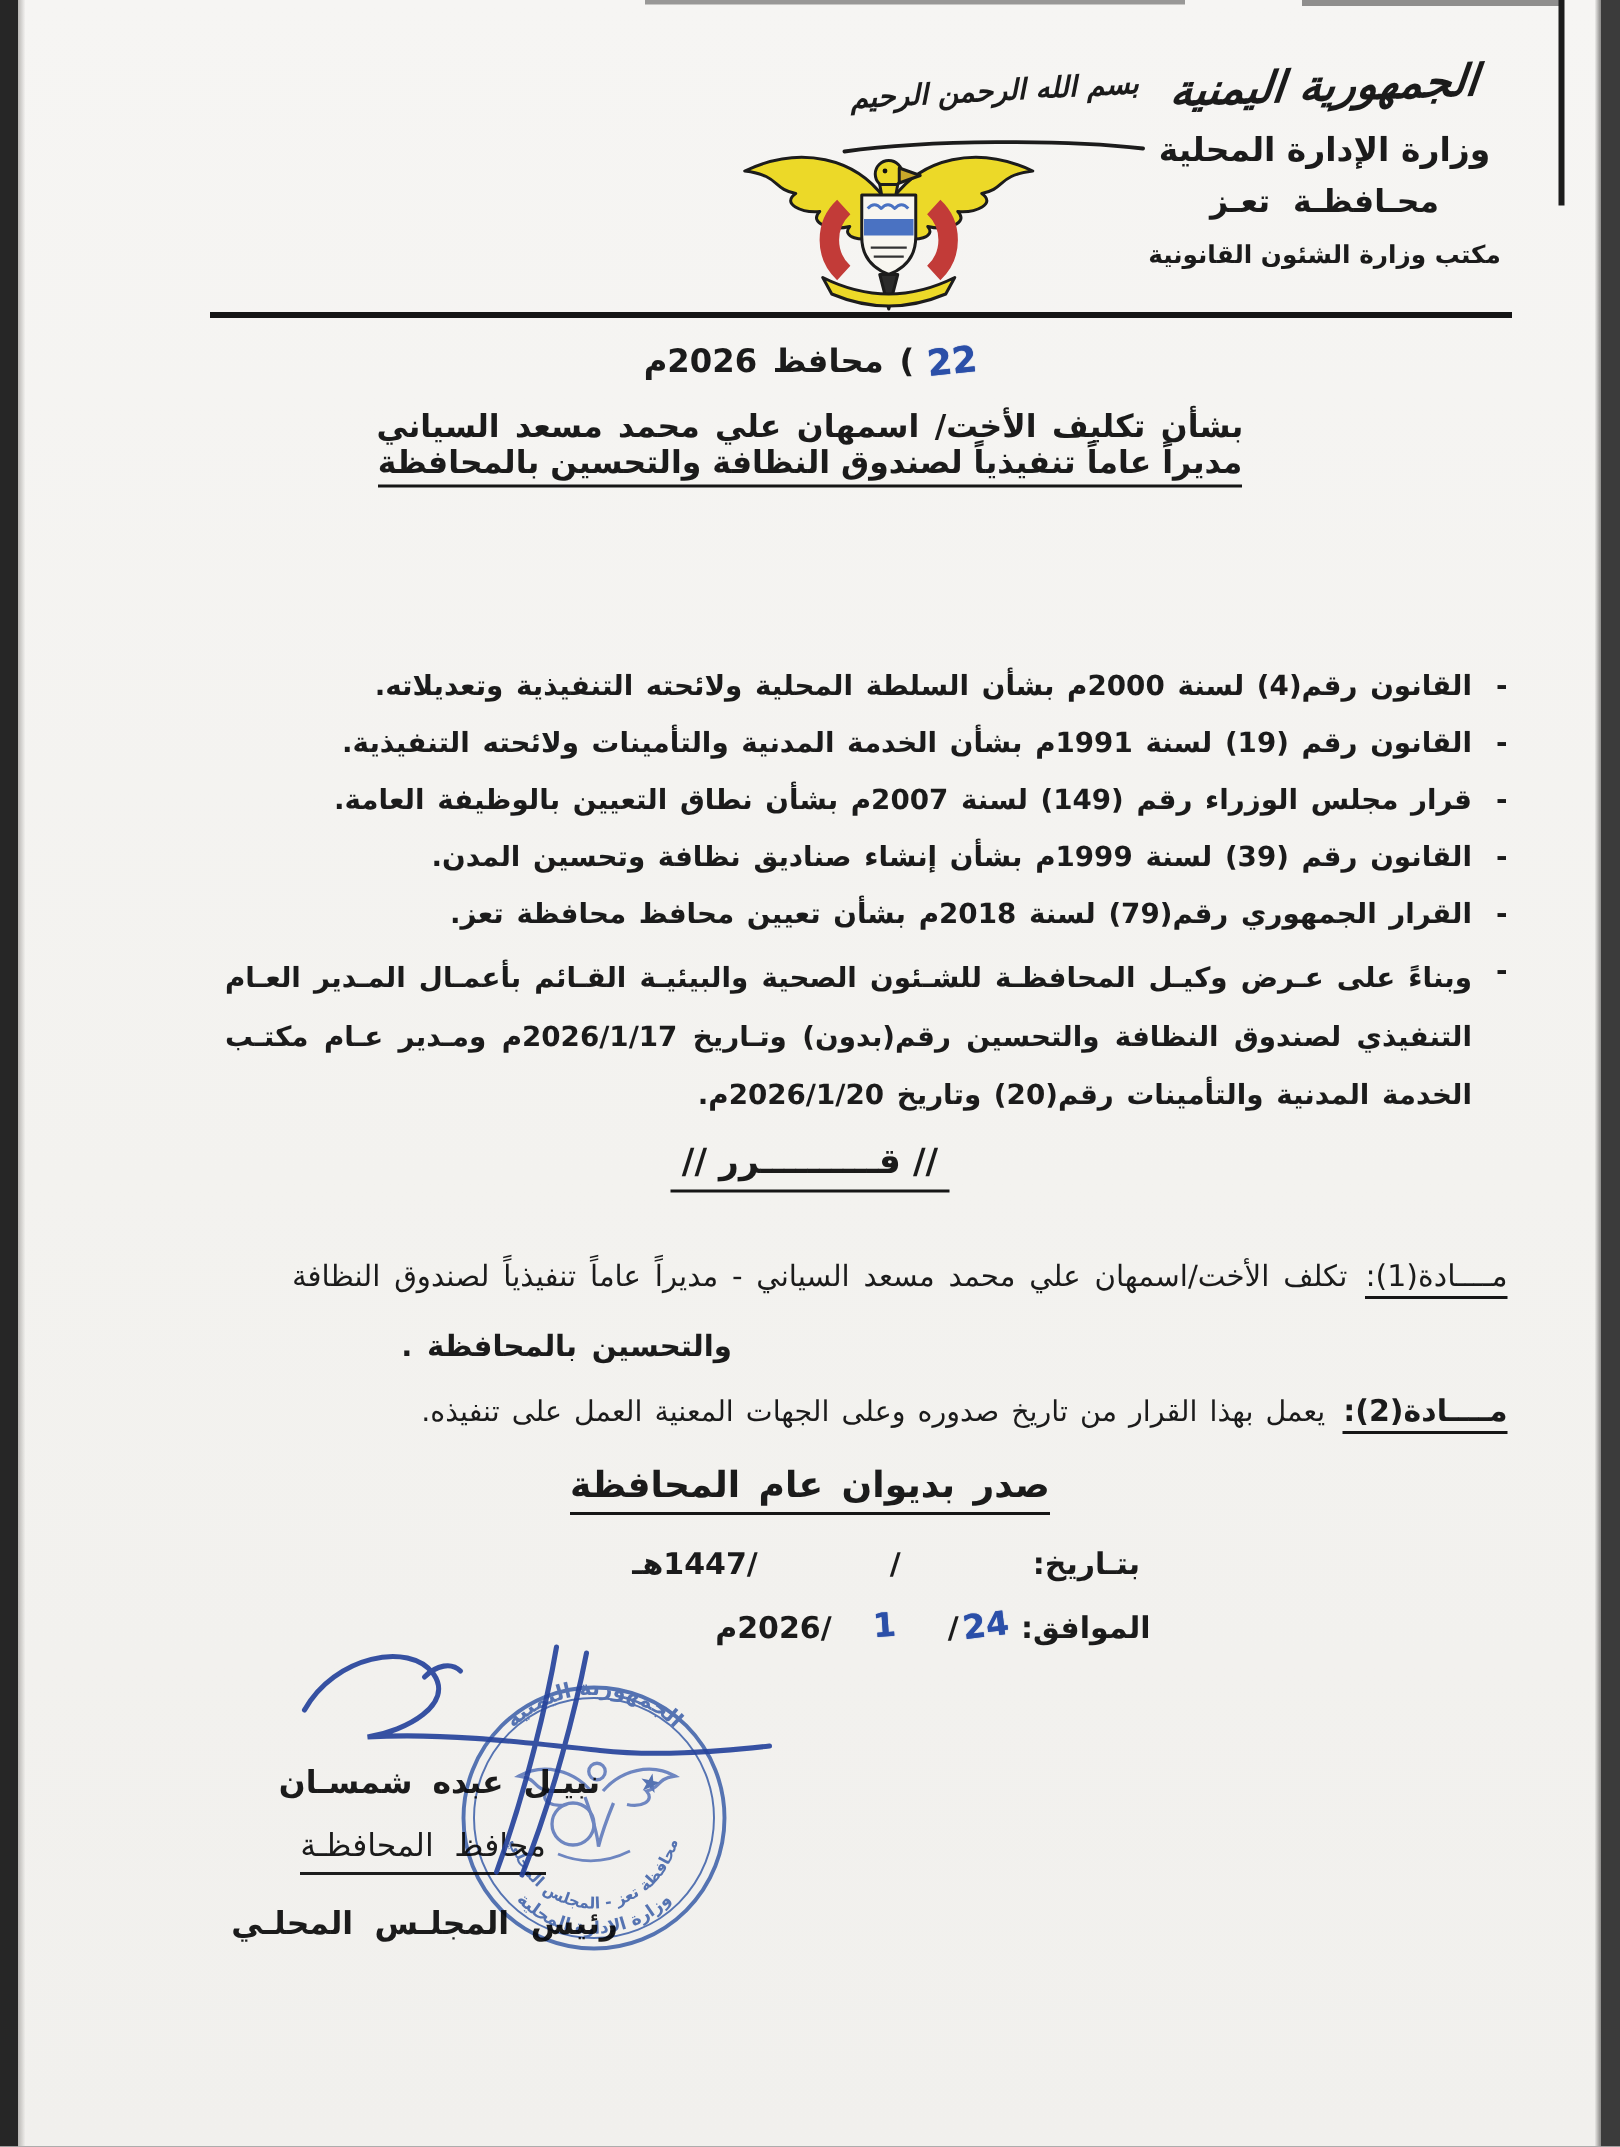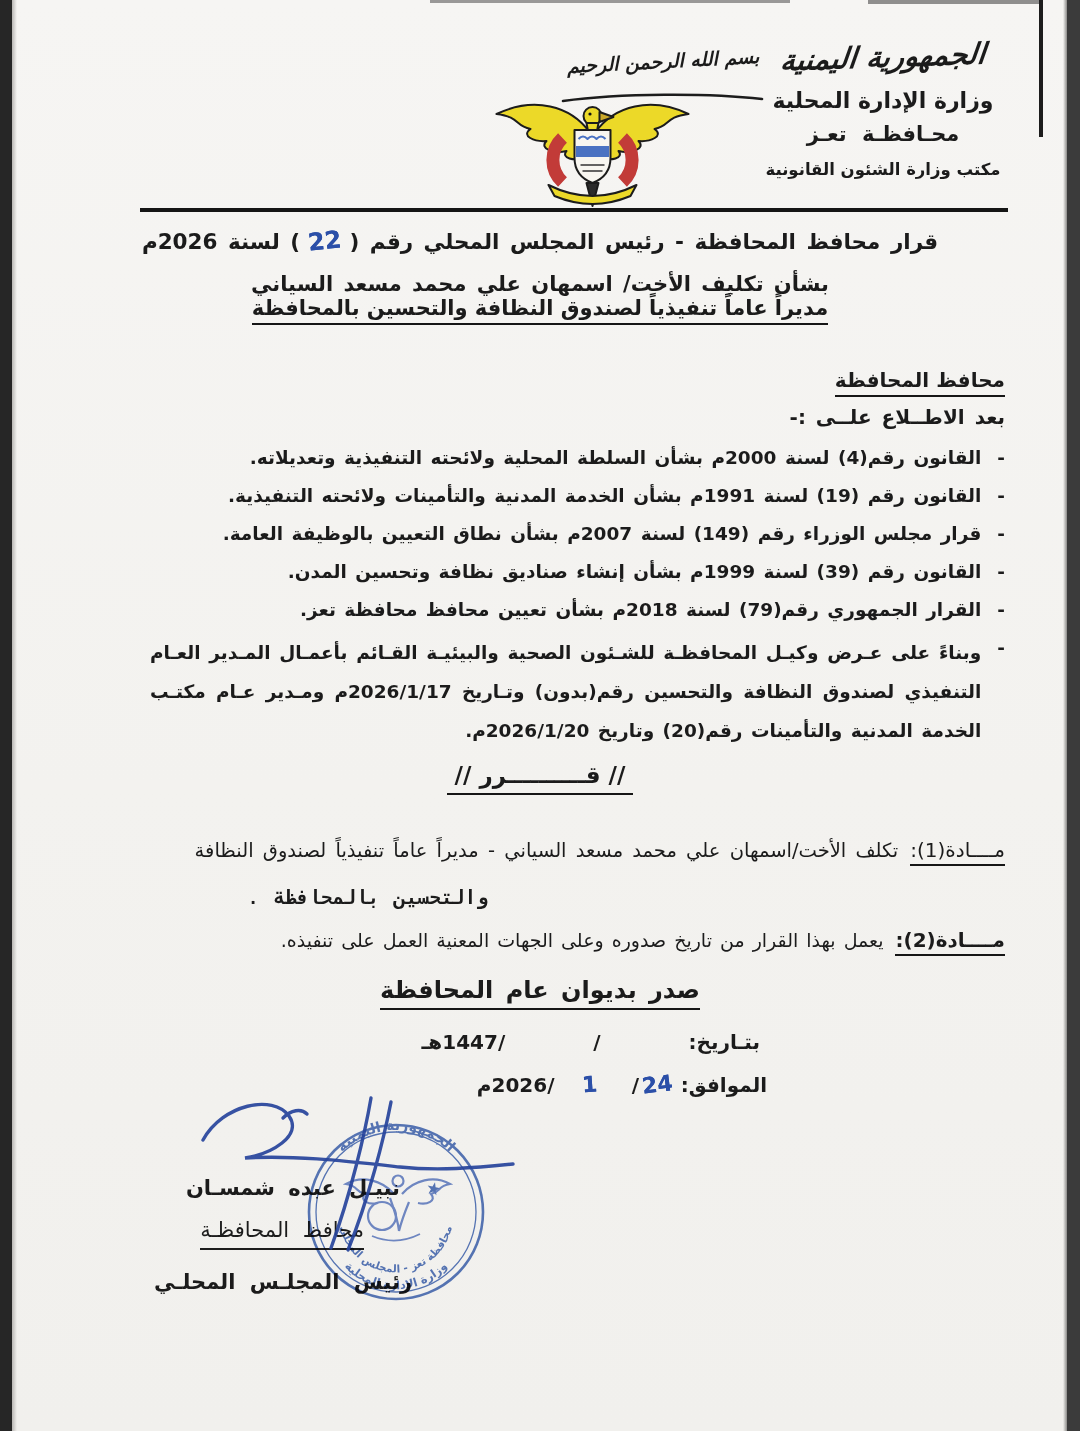--- a/index.html
+++ b/index.html
@@ -39,21 +39,21 @@
   .list{right:75px;left:150px;top:443px;}
   .item{display:flex;gap:16px;font-size:18.5px;font-weight:bold;margin-bottom:8px;line-height:1.62;word-spacing:2px;}
   .item .dash{flex:0 0 auto;}
   .item.para .txt{text-align:justify;text-align-last:right;line-height:2.12;}
   
   .decree{left:0;right:0;top:762px;text-align:center;}
   .decree span{font-size:23px;font-weight:bold;border-bottom:2.5px solid #161616;padding:0 8px 5px;display:inline-block;}
   
   .art1{right:75px;left:75px;top:838px;font-size:19.5px;font-weight:normal;text-align:right;word-spacing:3px;}
   .art-label{border-bottom:2.5px solid #161616;padding-bottom:2px;margin-left:12px;display:inline-block;font-size:20px;}
-  .art1-l2{right:592px;top:886px;font-size:19.5px;font-weight:bold;word-spacing:3px;font-family:Liberation Mono, monospace;}
+  .art1-l2{right:592px;top:886px;font-size:19.5px;font-weight:bold;word-spacing:3px;}
   .art2{right:75px;left:75px;top:928px;font-size:19px;text-align:right;word-spacing:2px;}
   
   .issued{left:0;right:0;top:976px;text-align:center;}
   .issued span{font-size:24px;font-weight:bold;border-bottom:2px solid #161616;padding-bottom:4px;display:inline-block;word-spacing:4px;}
   .daterow{display:flex;align-items:center;font-size:20px;font-weight:bold;}
   .r1{right:320px;top:1030px;}
   .r2{right:313px;top:1072px;}
   .hand2{color:#2b4fa8;font-weight:600;font-size:22px;text-shadow:0 0 .6px #2b4fa8;}
   
   .sig-name{right:680px;top:1176px;font-size:21px;font-weight:bold;word-spacing:6px;white-space:nowrap;}
@@ -104,32 +104,27 @@
       <path d="M94,79 h24 M96,85 h20" stroke="#333" stroke-width="1.5"></path>
       <path d="M100,97 L106,120 L112,97 Z" fill="#2b2b2b"></path>
       <path d="M62,99 Q106,121 150,99 L144,110 Q106,126 68,110 Z" fill="#ecd928"></path>
     </g>
   </svg>
 
   <div class="abs rule"></div>
 
   <div class="abs title">
     <div class="l1">
-      <span class="nowrap">قرار محافظ المحافظة - رئيس المجلس المحلي رقم (</span>
       <span class="hand">22</span>
-      <span class="nowrap">) لسنة 2026م</span>
+      <span class="nowrap">) محافظ 2026م</span>
     </div>
     <div class="l2">بشأن تكليف الأخت/ اسمهان علي محمد مسعد السياني</div>
     <div class="l3"><span class="u">مديراً عاماً تنفيذياً لصندوق النظافة والتحسين بالمحافظة</span></div>
   </div>
 
-  <div class="abs pre-head">
-    <span class="u">محافظ المحافظة</span>
-    <div class="intro">بعد الاطــلاع علــى :-</div>
-  </div>
 
   <div class="abs list">
     <div class="item">
         <span class="dash">-</span>
         <span class="txt">القانون رقم(4) لسنة 2000م بشأن السلطة المحلية ولائحته التنفيذية وتعديلاته.</span>
       </div>
     <div class="item">
         <span class="dash">-</span>
         <span class="txt">القانون رقم (19) لسنة 1991م بشأن الخدمة المدنية والتأمينات ولائحته التنفيذية.</span>
       </div>

